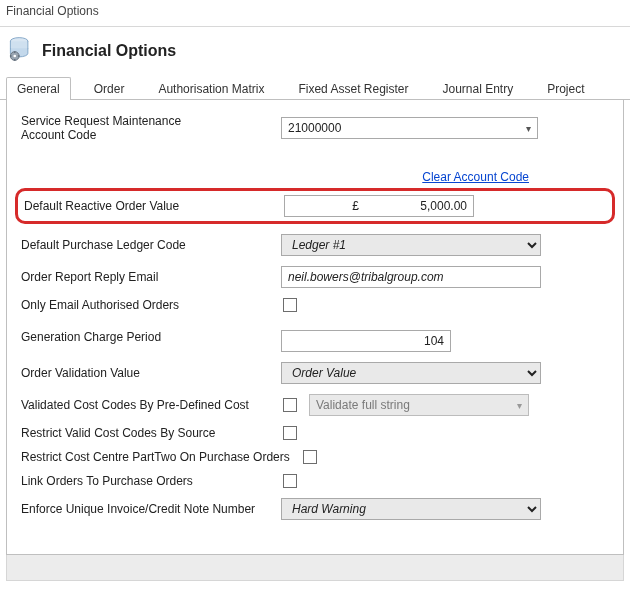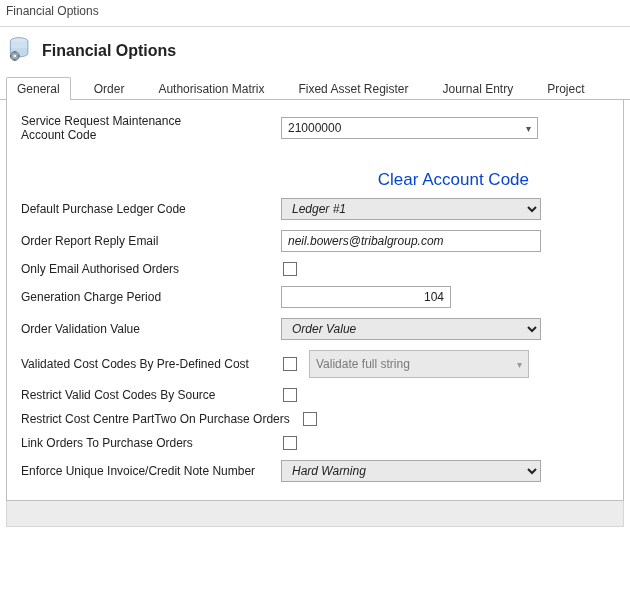--- a/index.html
+++ b/index.html
@@ -49,21 +49,21 @@
   .tab.active {
     border-color: #bfbfbf;
     background: #fff;
     border-top-left-radius: 2px;
     border-top-right-radius: 2px;
   }
   .panel {
     border: 1px solid #bfbfbf;
     border-top: none;
     margin: 0 6px;
-    padding: 14px 14px 8px 14px;
+    padding: 14px 14px 24px 14px;
   }
   .row {
     display: flex;
     align-items: center;
     margin-bottom: 10px;
   }
   .row .lbl {
     width: 260px;
     padding-right: 8px;
     font-size: 12px;
@@ -98,46 +98,48 @@
   select {
     appearance: auto;
   }
   .num-input {
     text-align: right;
     width: 190px;
   }
   .num-small {
     text-align: right;
     width: 170px;
+    margin-top: 8px;
   }
   .checkbox {
     width: 14px; height: 14px;
     border: 1px solid #6d6d6d;
     background: #fff;
   }
   .link {
     color: #0645d1;
+    text-decoration: underline;
     cursor: pointer;
-    font-size: 17px;
+    font-size: 12px;
   }
   .link-row {
     display: flex;
     justify-content: flex-end;
     margin: 28px 80px 8px 0;
   }
   .highlight-box {
     border: 3px solid #d62a2a;
     border-radius: 10px;
     padding: 4px 6px;
     margin: -4px -6px 10px -6px;
   }
   .disabled-select {
     color: #7a7a7a;
     border: 1px solid #bcbcbc;
-    height: 28px;
+    height: 22px;
     padding: 2px 6px;
     width: 220px;
     display: flex;
     align-items: center;
     justify-content: space-between;
   }
   .disabled-select .caret { font-size: 10px; color: #999; }
   .footer-strip {
     background: #ececec;
     border: 1px solid #d6d6d6;
@@ -194,20 +196,31 @@
         <span>21000000</span>
         <span class="caret">▾</span>
       </div>
     </div>
   </div>
 
   <div class="link-row">
     <span class="link">Clear Account Code</span>
   </div>
 
+  <div class="highlight-box">
+    <div class="row" style="margin-bottom:0;">
+      <div class="lbl">Default Reactive Order Value</div>
+      <div class="ctrl">
+        <div class="input num-input" style="display:flex; justify-content:space-between; align-items:center;">
+          <span style="flex:1; text-align:center;">£</span>
+          <span>5,000.00</span>
+        </div>
+      </div>
+    </div>
+  </div>
 
   <div class="row">
     <div class="lbl">Default Purchase Ledger Code</div>
     <div class="ctrl">
       <select class="select sel-full">
         <option>Ledger #1</option>
       </select>
     </div>
   </div>
 

